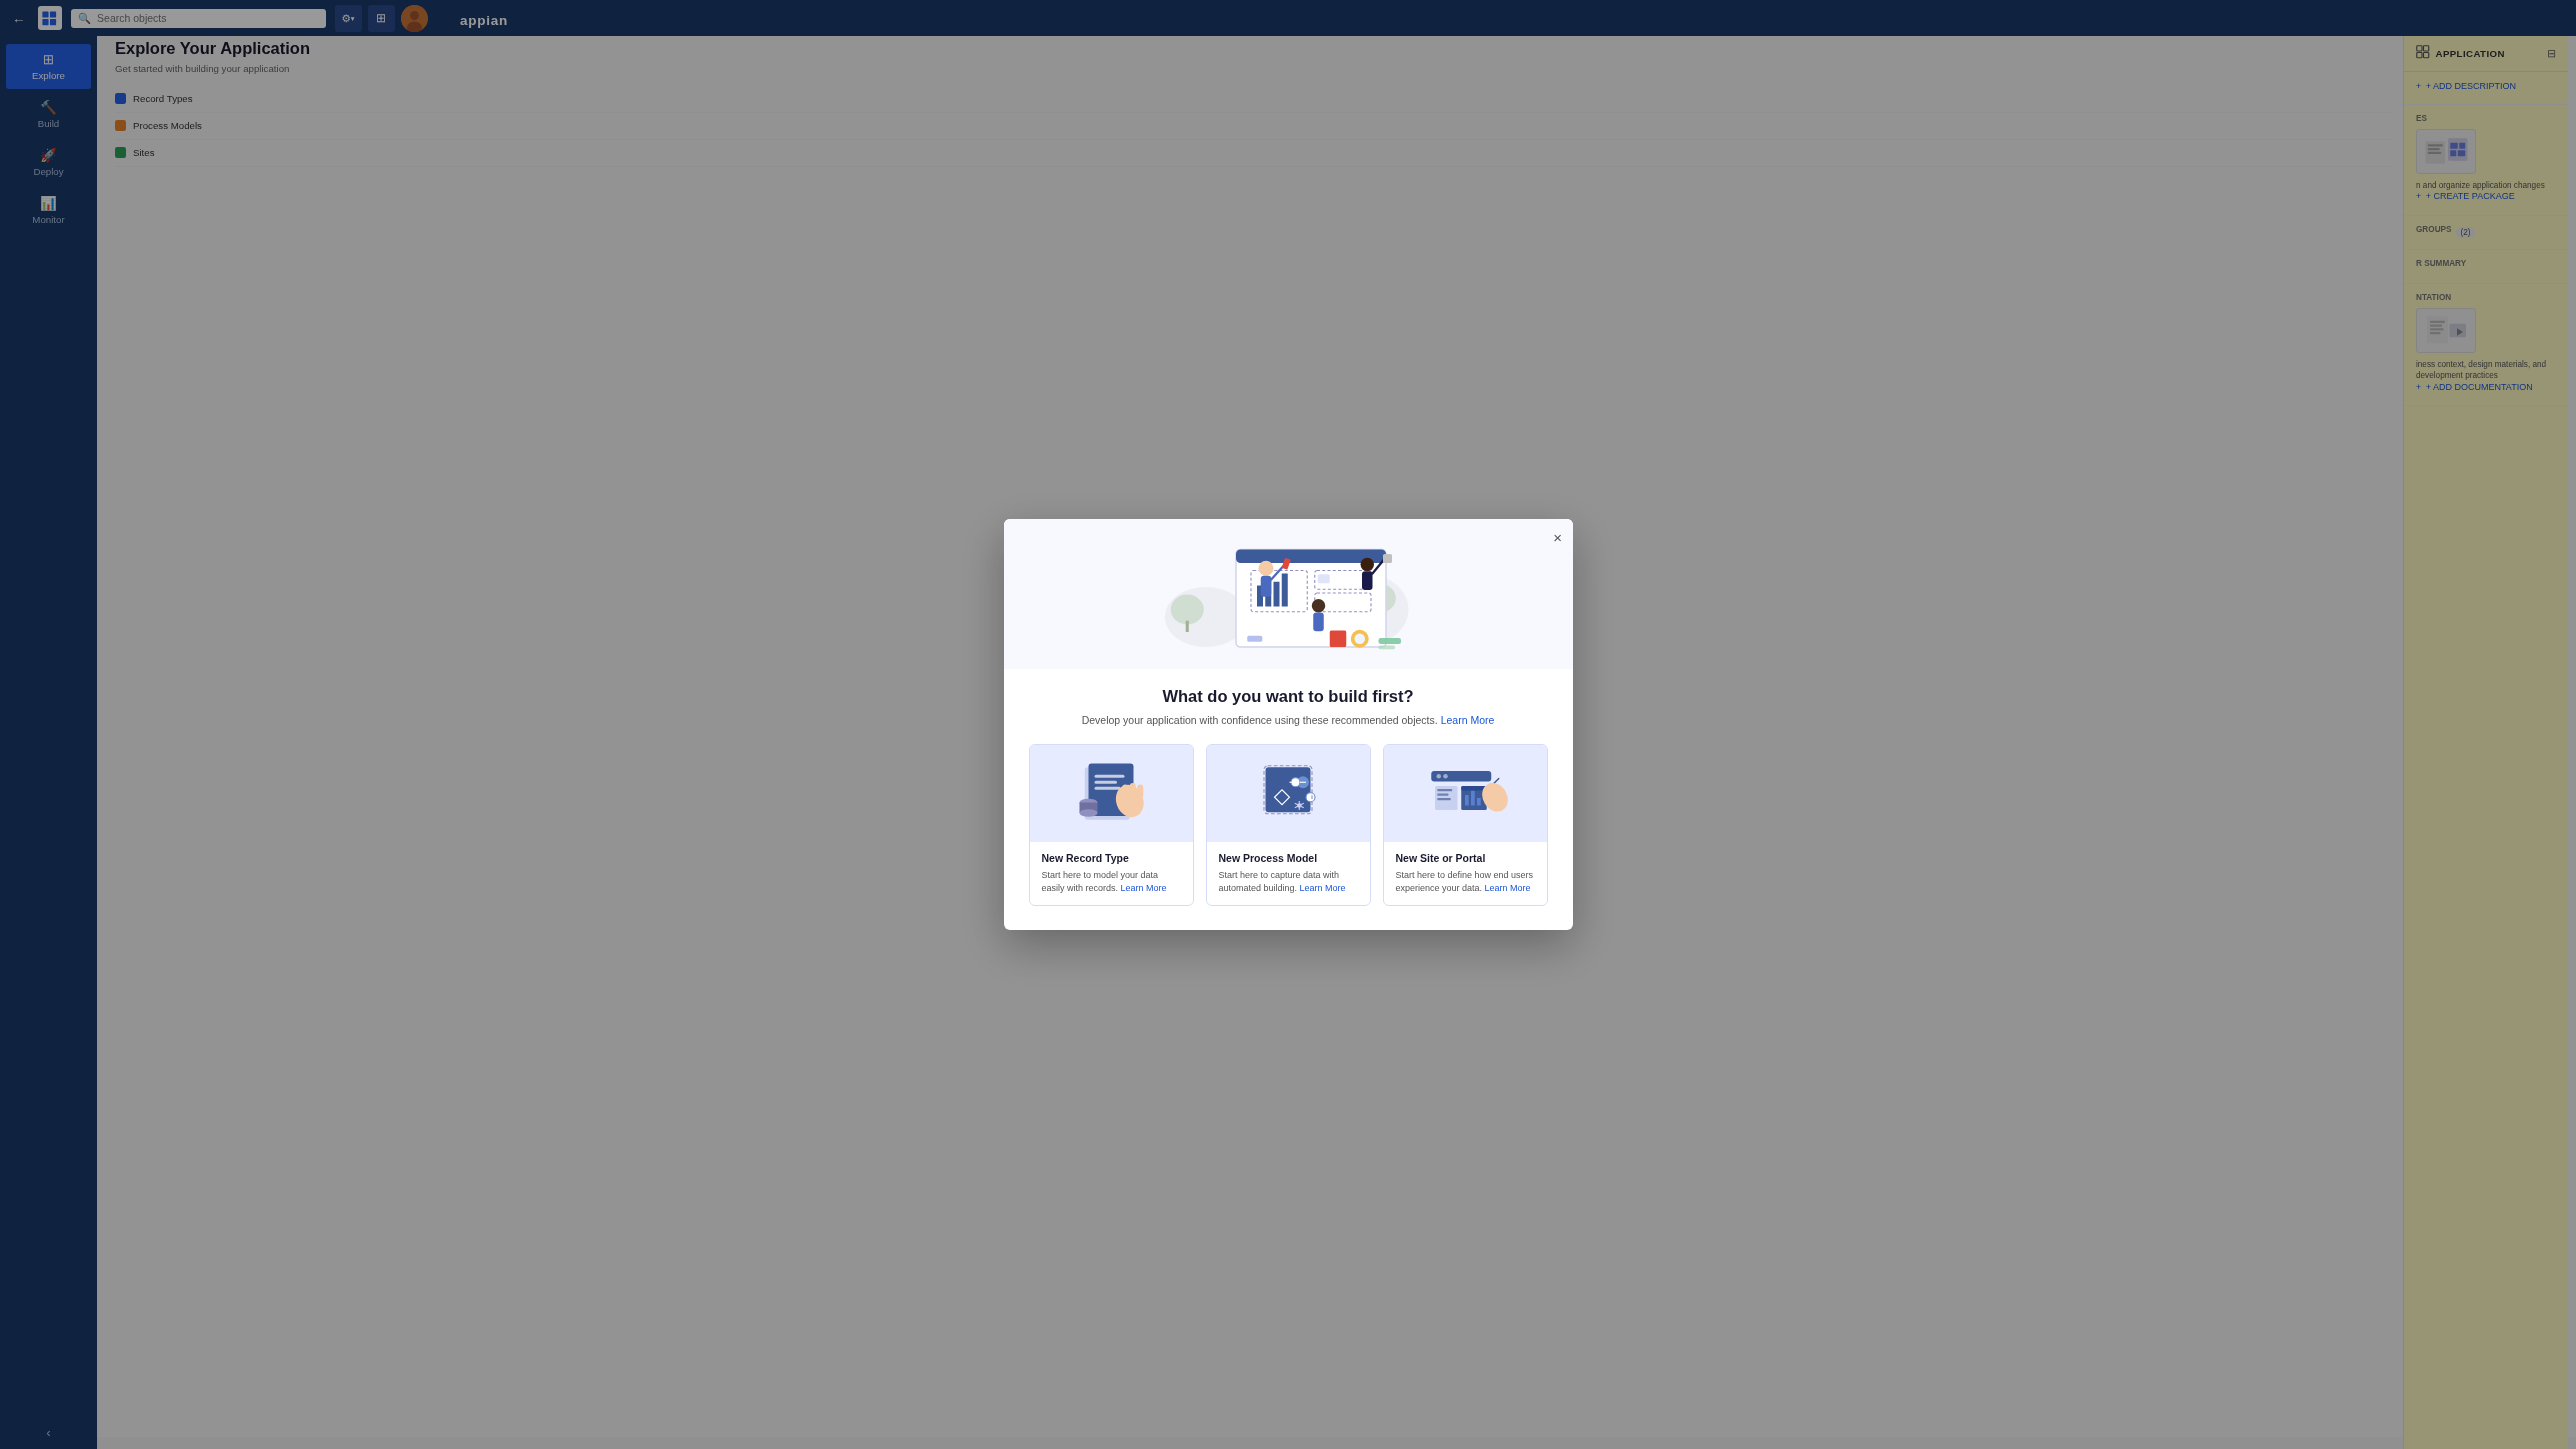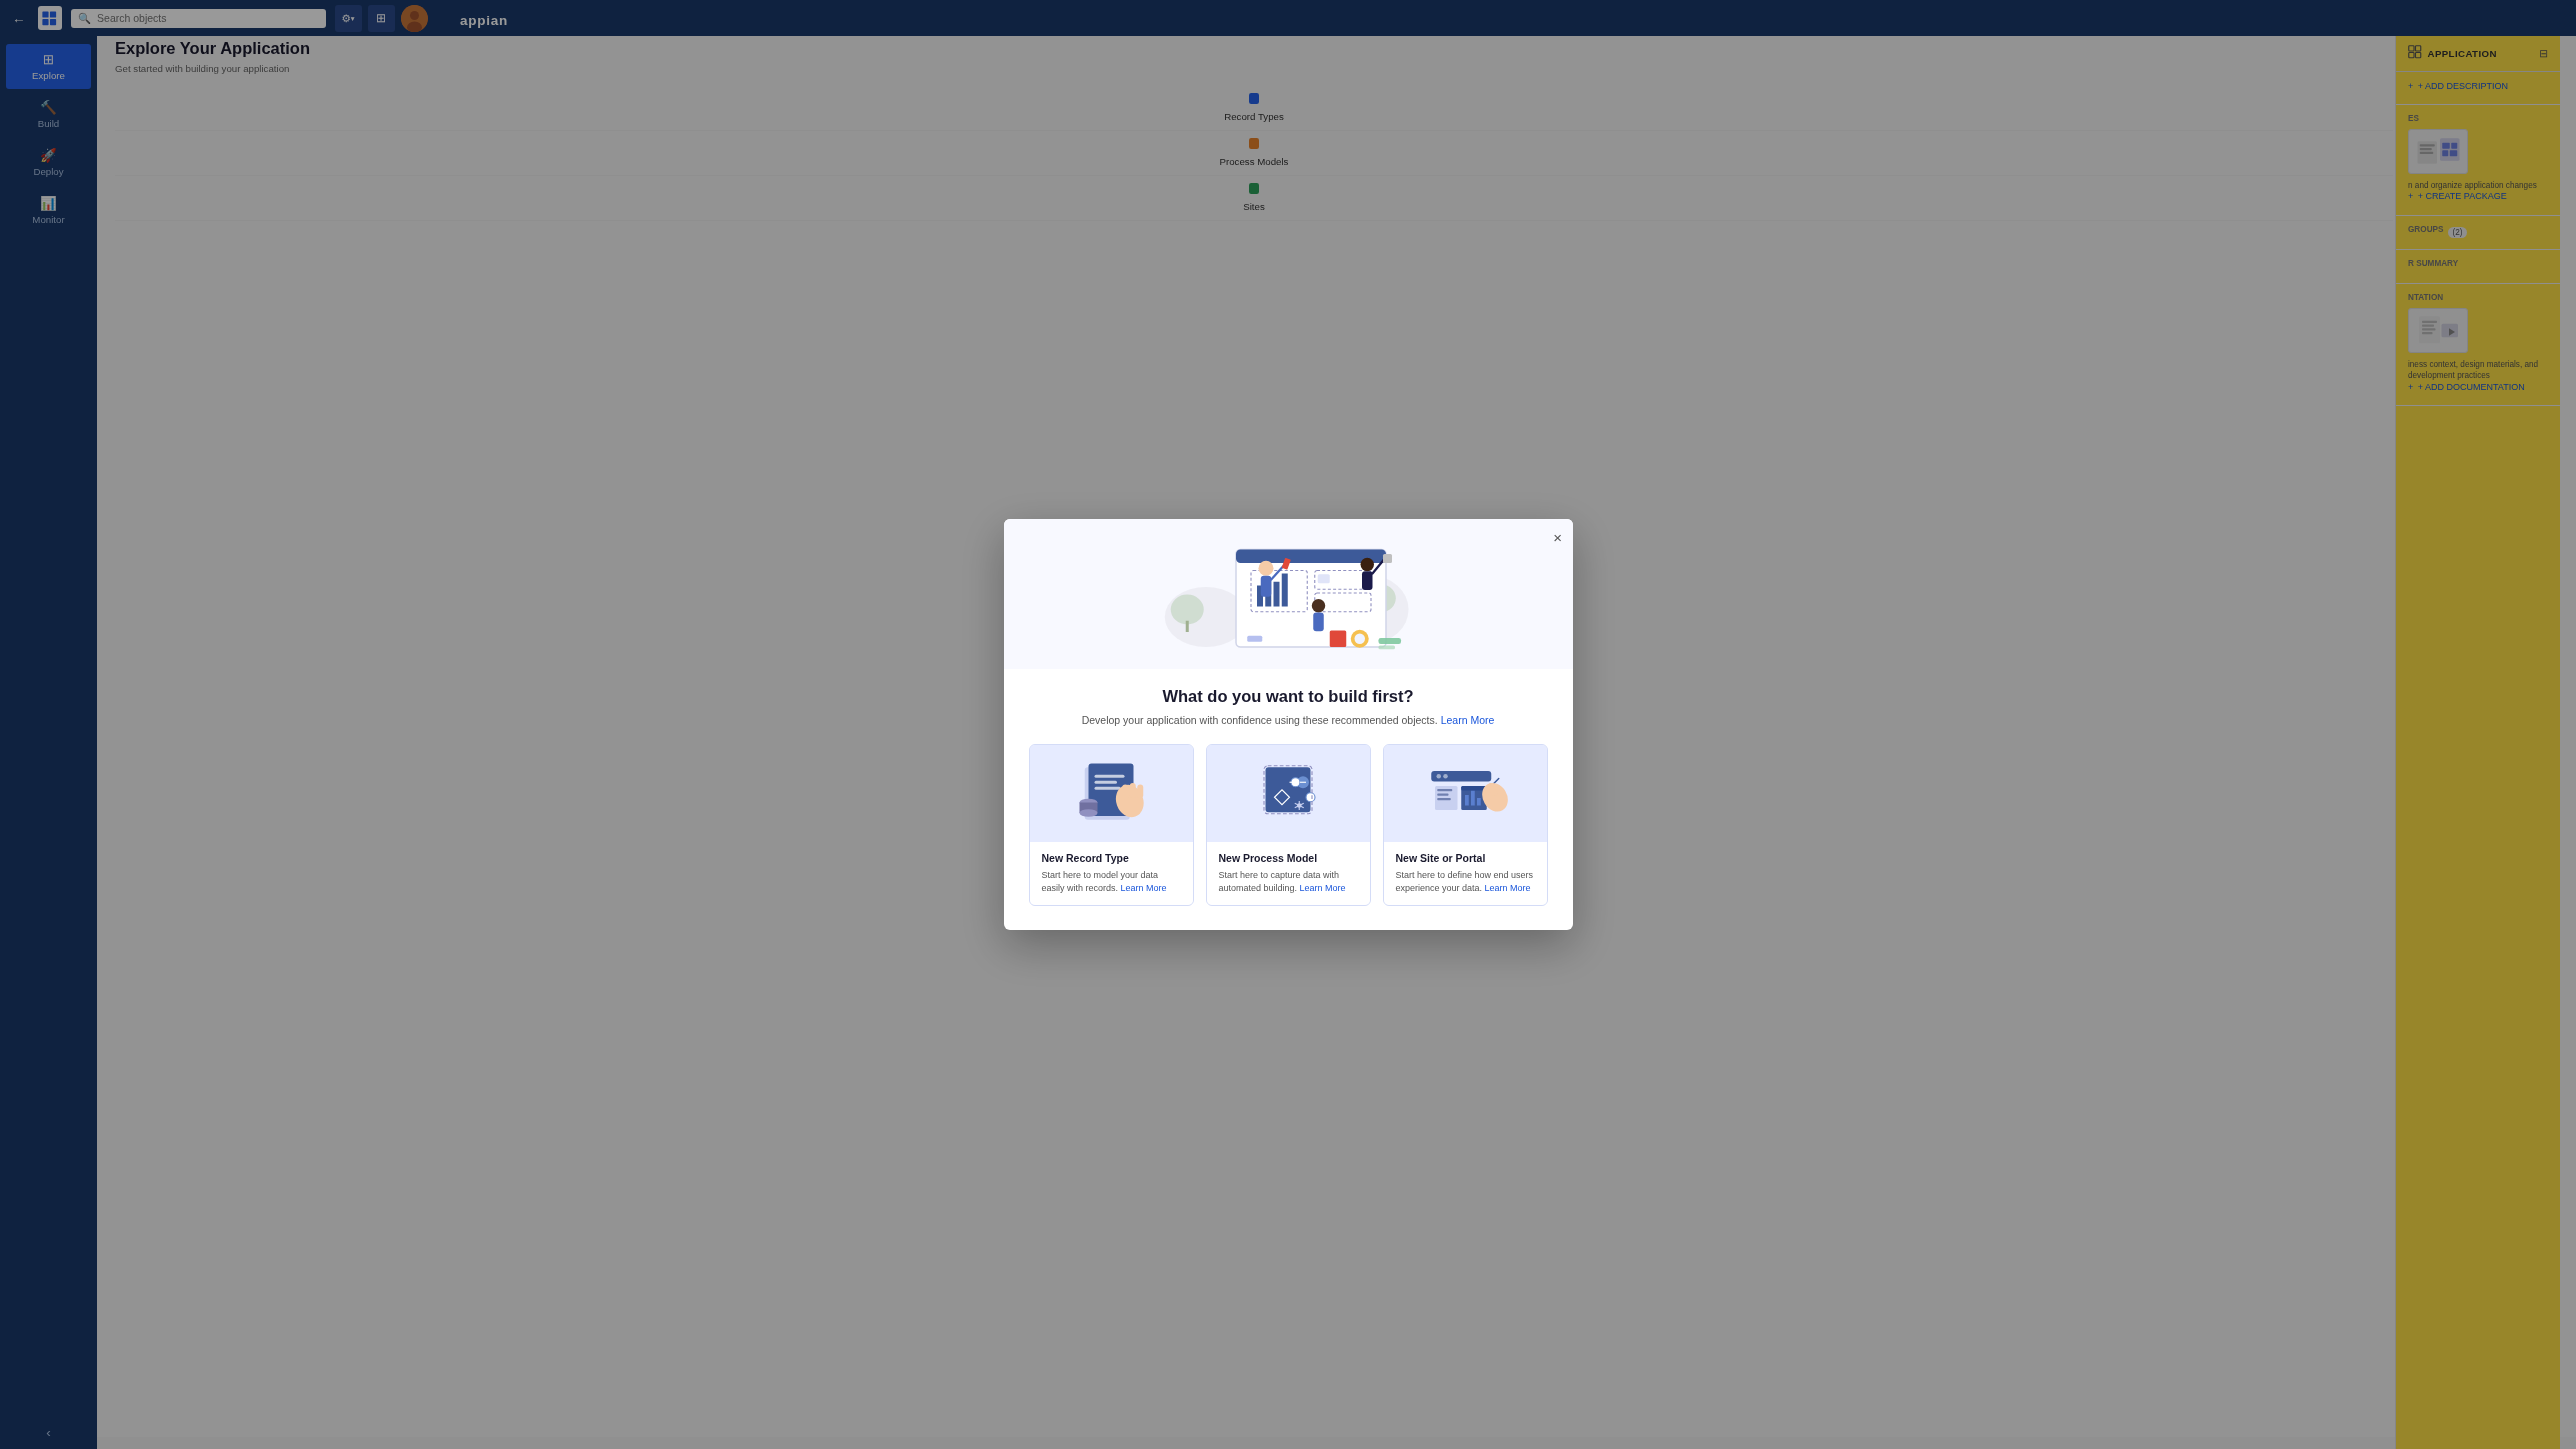--- a/index.html
+++ b/index.html
@@ -136,23 +136,23 @@
       margin-left: 97px;
       height: calc(100vh - 36px);
       overflow: auto;
       background: #f5f5f5;
       position: relative;
     }
 
     
     .right-panel {
       position: fixed;
-      top: 36px; right: 16px; bottom: 0;
+      top: 36px; right: 8px; bottom: 0;
       width: 165px;
-      background: #fde047;
+      background: #fef9c3;
       border-left: 0.7px solid #e0e0e0;
       overflow-y: auto;
       z-index: 40;
       padding: 0;
     }
     .right-panel-header {
       display: flex;
       align-items: center;
       padding: 9px 12px;
       border-bottom: 0.7px solid #e0e0e0;
@@ -324,21 +324,20 @@
     .page-subtitle { font-size: 9.7px; color: #666; }
     .list-items { margin-top: 12px; }
     .list-item-row {
       display: flex;
       align-items: center;
       padding: 7.5px 0;
       border-bottom: 0.7px solid #eee;
       gap: 7.5px;
       font-size: 9.7px;
       color: #333;
-      flex-direction: column;
     }
     .item-dot {
       width: 10.5px; height: 10.5px;
       border-radius: 2.2px;
       flex-shrink: 0;
     }
 
     
     .hero-illustration { width: 285px; height: 135px; }
 

